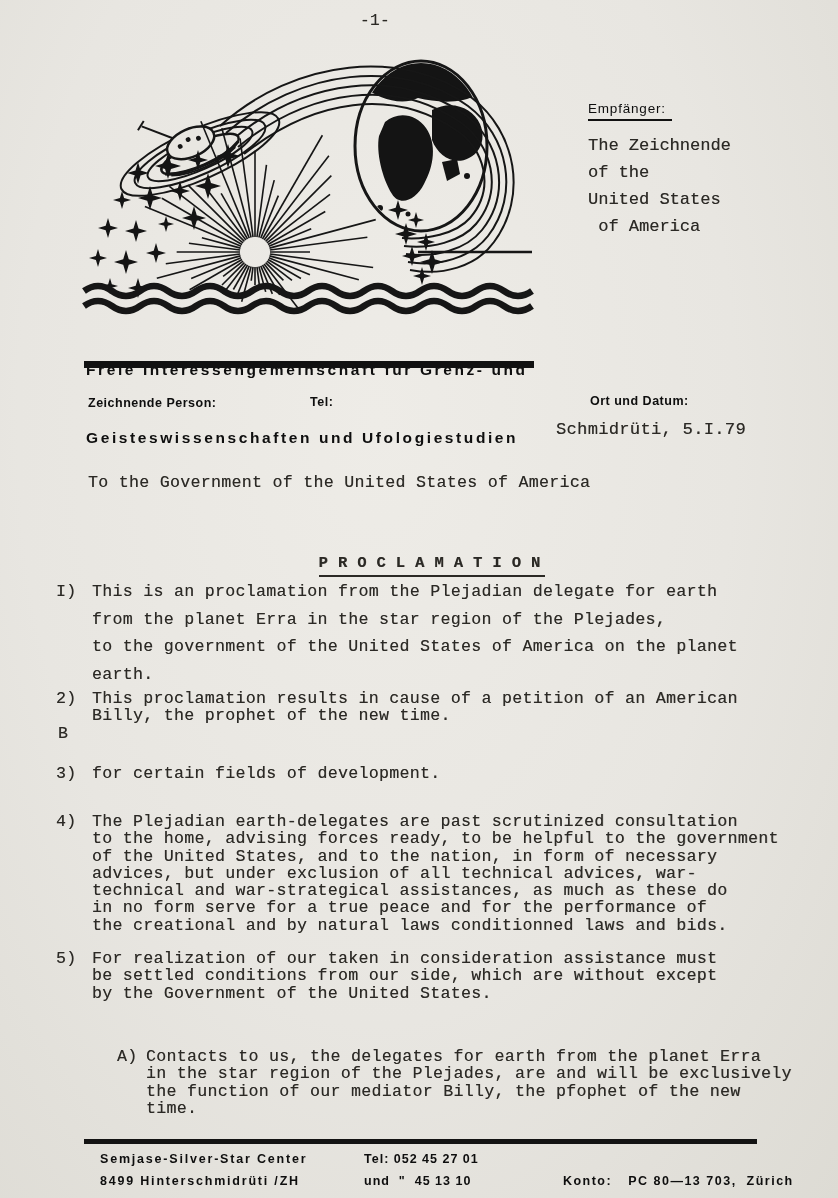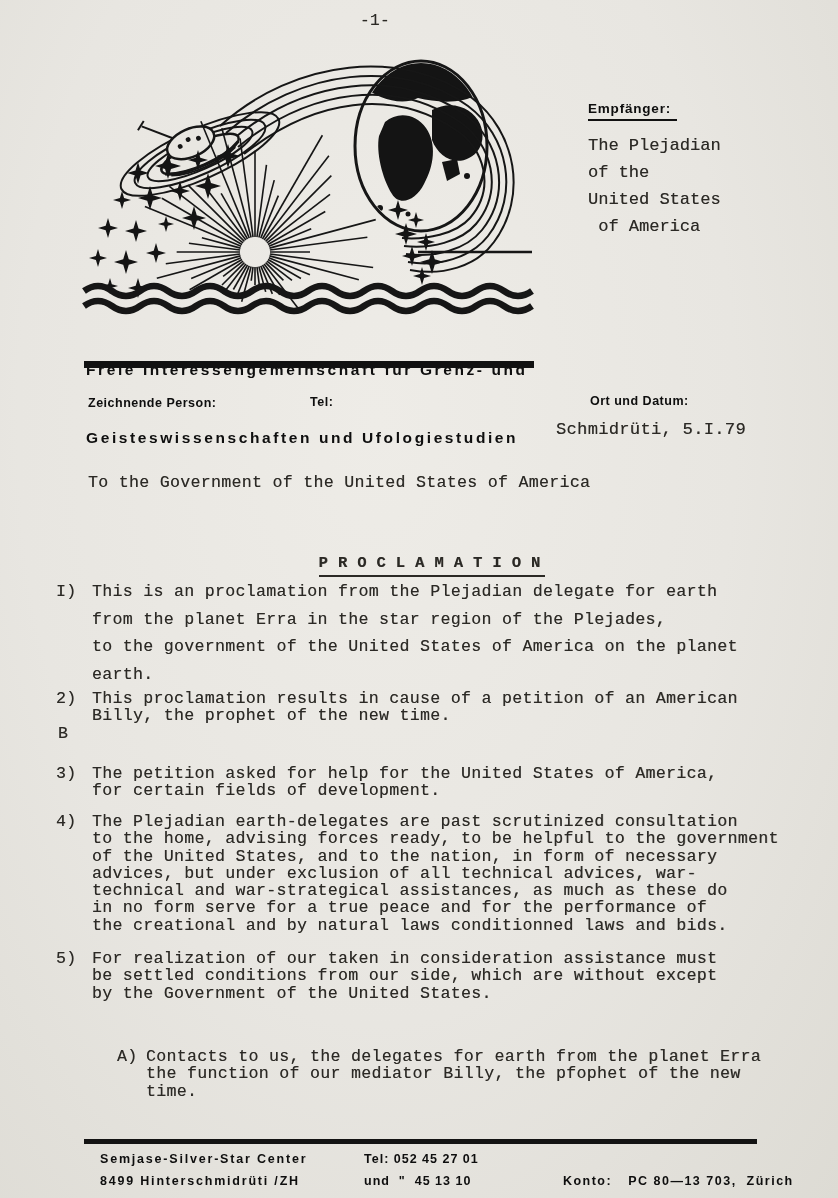--- a/index.html
+++ b/index.html
@@ -29,21 +29,21 @@
     font-family:"Liberation Sans","DejaVu Sans",sans-serif;
     font-weight:bold;
     color:#0e0e0e;
     white-space:pre;
   }
   .pagenum{top:12px;left:360px;font-size:16px;}
   .org{left:86px;top:314px;font-size:15.5px;letter-spacing:2.6px;line-height:22.5px;}
   .org-rule{position:absolute;left:84px;top:361px;width:450px;height:7px;background:#111;}
   .recipient{position:absolute;left:588px;top:100px;}
   .recipient-label{
-    font-family:"Liberation Sans","DejaVu Sans",sans-serif;font-weight:bold;
+    font-family:"Liberation Sans","DejaVu Sans",sans-serif;font-weight:normal;
     font-size:13.5px;letter-spacing:0.8px;color:#0e0e0e;
     display:inline-block;border-bottom:2.5px solid #111;padding:0 6px 3px 0;
   }
   .recipient-lines{margin-top:11px;font-size:17px;}
   .recipient-lines > div{line-height:27px;white-space:pre;text-shadow:0.3px 0 0 rgba(43,41,37,.55);}
   .fields span{position:absolute;font-size:12.5px;letter-spacing:0.5px;}
   .f-person{left:88px;top:396px;}
   .f-tel{left:310px;top:395px;}
   .f-ort{left:590px;top:394px;}
   .placedate{left:556px;top:420px;font-size:17px;}
@@ -202,21 +202,21 @@
 
   <div class="pr org">
     <div>Freie Interessengemeinschaft für Grenz- und</div>
     <div>Geisteswissenschaften und Ufologiestudien</div>
   </div>
   <div class="org-rule"></div>
 
   <div class="recipient">
     <div class="recipient-label">Empfänger:</div>
     <div class="recipient-lines">
-        <div>The Plejadian</div>
+        <div>The Zeichnende</div>
         <div>of the</div>
         <div>United States</div>
         <div> of America</div>
       </div>
   </div>
 
   <div class="fields">
     <span class="pr f-person">Zeichnende Person:</span>
     <span class="pr f-tel">Tel:</span>
     <span class="pr f-ort">Ort und Datum:</span>
@@ -235,36 +235,36 @@
   </div>
 
   <div class="tw item" style="top:690px">
     <span class="marker">2)</span>
     <div class="lines lh-s"><div>This proclamation results in cause of a petition of an American</div><div>Billy, the prophet of the new time.</div></div>
   </div>
   <div class="tw margin-note">B</div>
 
   <div class="tw item" style="top:765px">
     <span class="marker">3)</span>
-    <div class="lines lh-s"><div>The petition asked for help for the United States of America,</div><div>for certain fields of development.</div></div>
+    <div class="lines lh-s"><div>for certain fields of development.</div></div>
   </div>
 
   <div class="tw item" style="top:813px">
     <span class="marker">4)</span>
     <div class="lines lh-s"><div>The Plejadian earth-delegates are past scrutinized consultation</div><div>to the home, advising forces ready, to be helpful to the government</div><div>of the United States, and to the nation, in form of necessary</div><div>advices, but under exclusion of all technical advices, war-</div><div>technical and war-strategical assistances, as much as these do</div><div>in no form serve for a true peace and for the performance of</div><div>the creational and by natural laws conditionned laws and bids.</div></div>
   </div>
 
   <div class="tw item" style="top:950px">
     <span class="marker">5)</span>
     <div class="lines lh-s"><div>For realization of our taken in consideration assistance must</div><div>be settled conditions from our side, which are without except</div><div>by the Government of the United States.</div></div>
   </div>
 
   <div class="tw item subitem" style="top:1048px">
     <span class="marker">A)</span>
-    <div class="lines lh-s"><div>Contacts to us, the delegates for earth from the planet Erra</div><div>the function of our mediator Billy, the pfophet of the new</div><div>time.</div></div>
+    <div class="lines lh-s"><div>Contacts to us, the delegates for earth from the planet Erra</div><div>in the star region of the Plejades, are and will be exclusively</div><div>the function of our mediator Billy, the pfophet of the new</div><div>time.</div></div>
   </div>
 
   <div class="footer-rule"></div>
   <div class="pr f-col f-address"><div>Semjase-Silver-Star Center</div><div>8499 Hinterschmidrüti /ZH</div></div>
   <div class="pr f-col f-telcol"><div>Tel: 052 45 27 01</div><div>und  "  45 13 10</div></div>
   <div class="pr f-col f-konto">
     <span class="konto-label">Konto:</span><span>PC 80—13 703,  Zürich</span>
   </div>
 
 </div>

